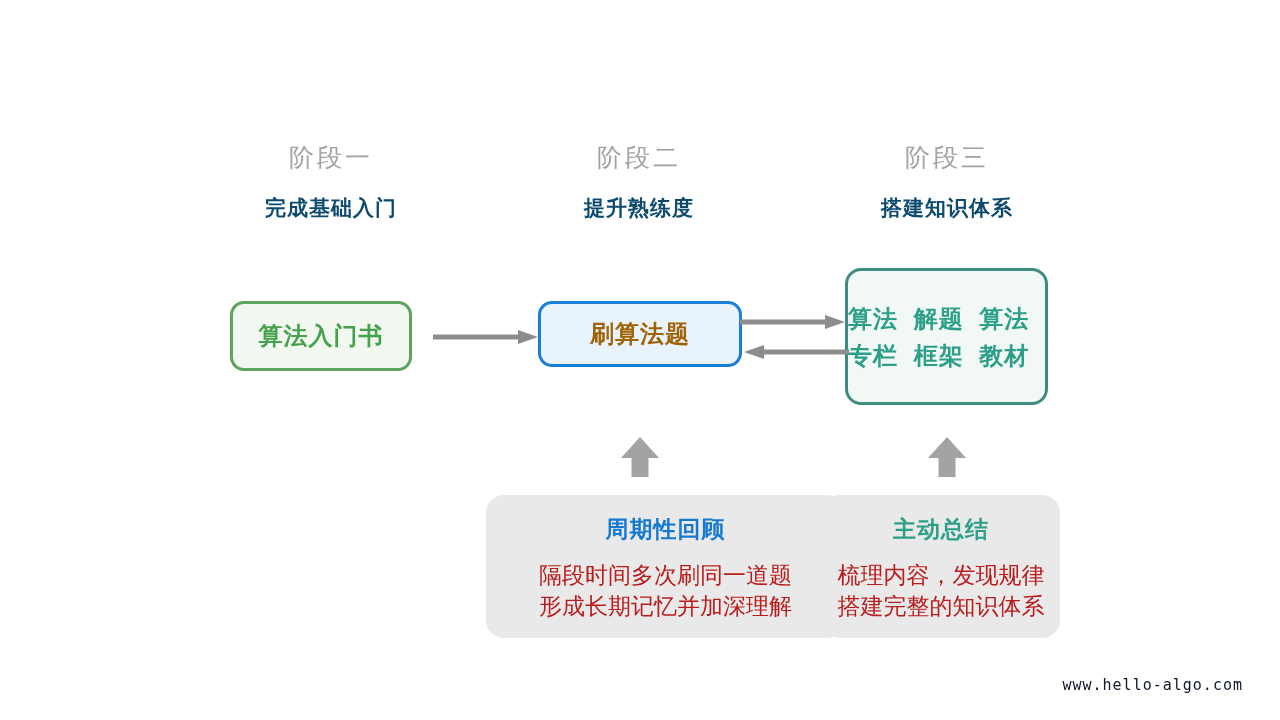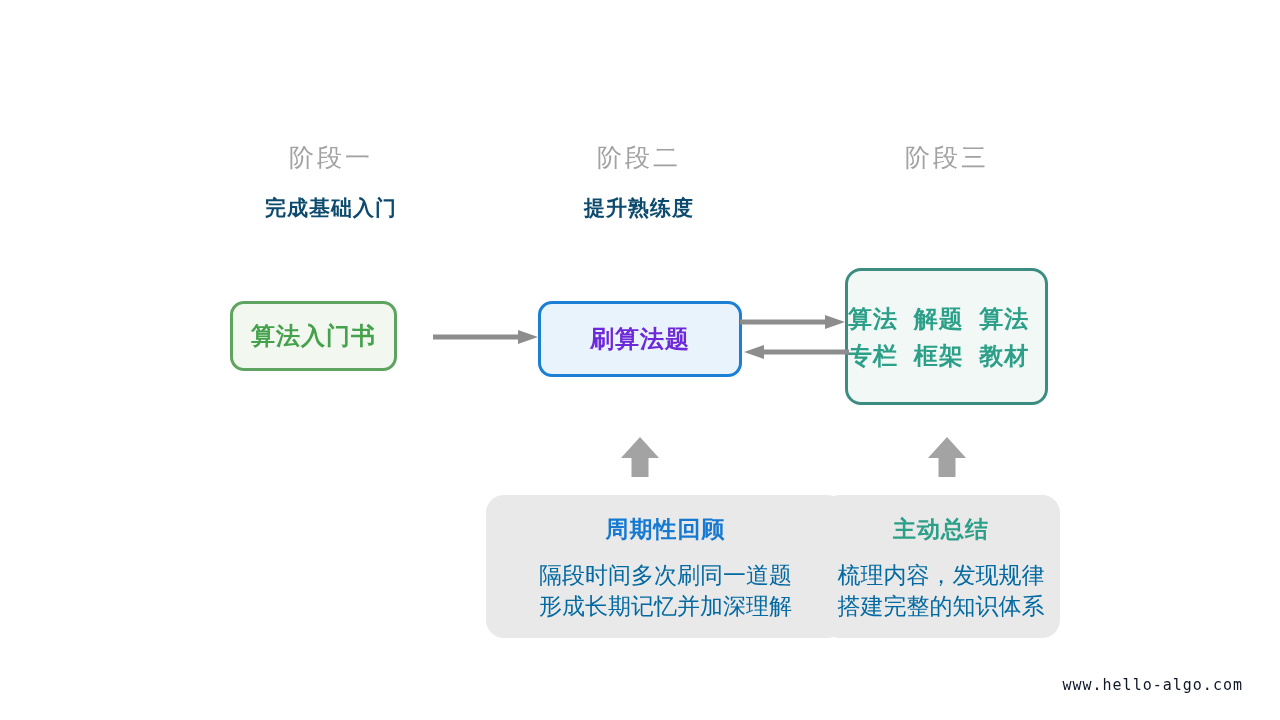--- a/index.html
+++ b/index.html
@@ -40,30 +40,30 @@
     display: flex;
     flex-direction: row;
     align-items: center;
     justify-content: center;
     border-radius: 14px;
     font-weight: 700;
     font-size: 24px;
     letter-spacing: 1px;
   }
   #node-intro-book {
-    left: 230px; top: 301px; width: 167px; height: 70px;
+    left: 230px; top: 301px; width: 182px; height: 70px;
     border: 3px solid #5ea35f;
     background: #f2f8f0;
     color: #44a14c;
   }
   #node-practice {
-    left: 538px; top: 301px; width: 204px; height: 76px;
+    left: 538px; top: 301px; width: 204px; height: 66px;
     border: 3px solid #1b7fd5;
     background: #e9f3fb;
-    color: #6d28d9;
+    color: #a16207;
     font-family: Liberation Serif, serif;
   }
   #node-resources {
     left: 845px; top: 268px; width: 203px; height: 137px;
     border: 3px solid #3c8c81;
     background: #f1f8f5;
     color: #2b9f88;
     border-radius: 16px;
   }
   #node-resources .node-line { line-height: 37px; }
@@ -95,21 +95,21 @@
     font-size: 23px;
     font-weight: 700;
     letter-spacing: 1px;
   }
   #card-review .card-title  { color: #1579d2; }
   #card-summary .card-title { color: #2b9f88; }
   .card-body {
     margin-top: 15px;
     font-size: 23px;
     line-height: 31px;
-    color: #0369a1;
+    color: #b91c1c;
   }
 
   
   .watermark {
     position: absolute;
     right: 37px;
     bottom: 26px;
     font-family: "DejaVu Sans Mono", "Liberation Mono", monospace;
     font-size: 15px;
     color: #0f172a;
@@ -124,20 +124,21 @@
   <div class="stage-header" id="stage-1">
     <div class="stage-label">阶段一</div>
     <div class="stage-subtitle">完成基础入门</div>
   </div>
   <div class="stage-header" id="stage-2">
     <div class="stage-label">阶段二</div>
     <div class="stage-subtitle">提升熟练度</div>
   </div>
   <div class="stage-header" id="stage-3">
     <div class="stage-label">阶段三</div>
+    <div class="stage-subtitle">搭建知识体系</div>
   </div>
 
   <div class="node" id="node-intro-book">
     <span class="node-line">算法入门书</span>
   </div>
   <div class="node" id="node-practice">
     <span class="node-line">刷算法题</span>
   </div>
   <div class="node" id="node-resources">
     <span class="node-line">算法专栏</span>

